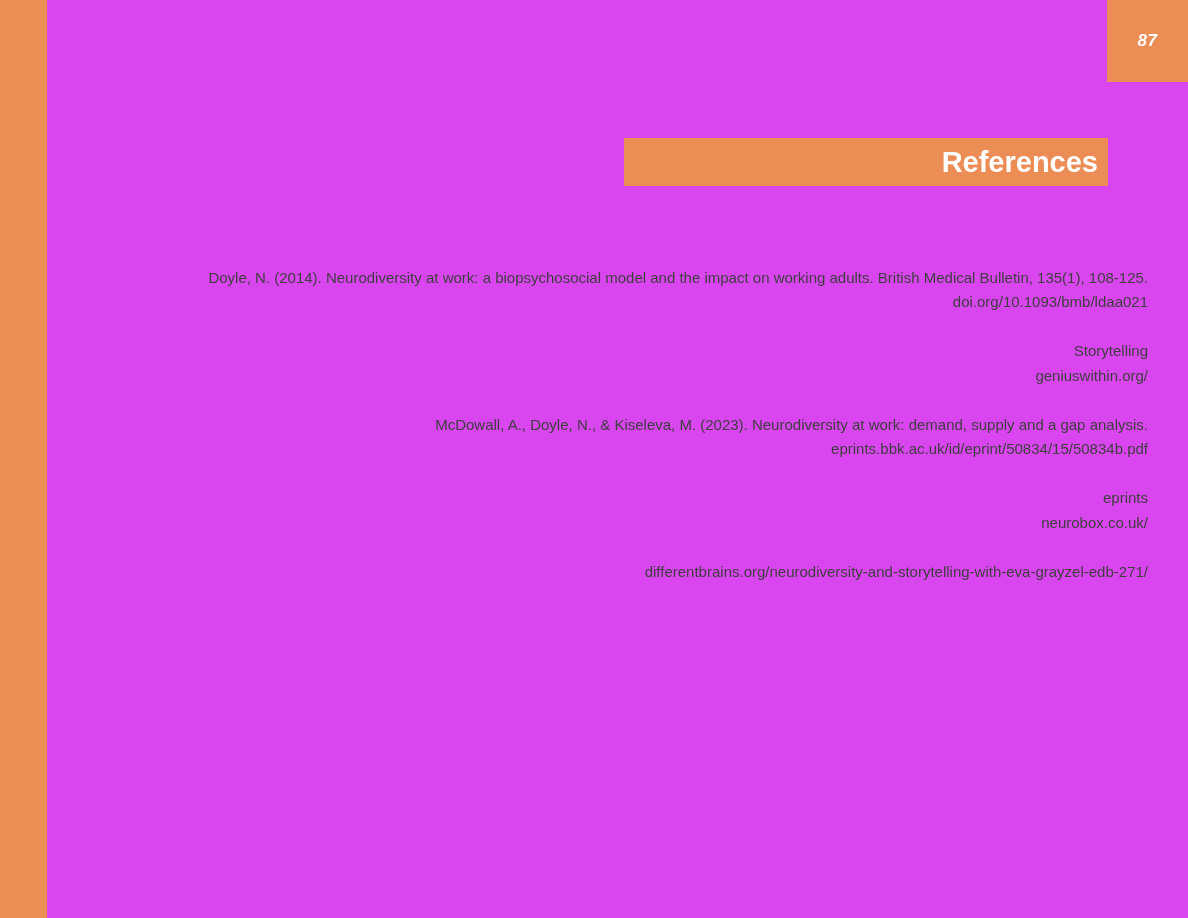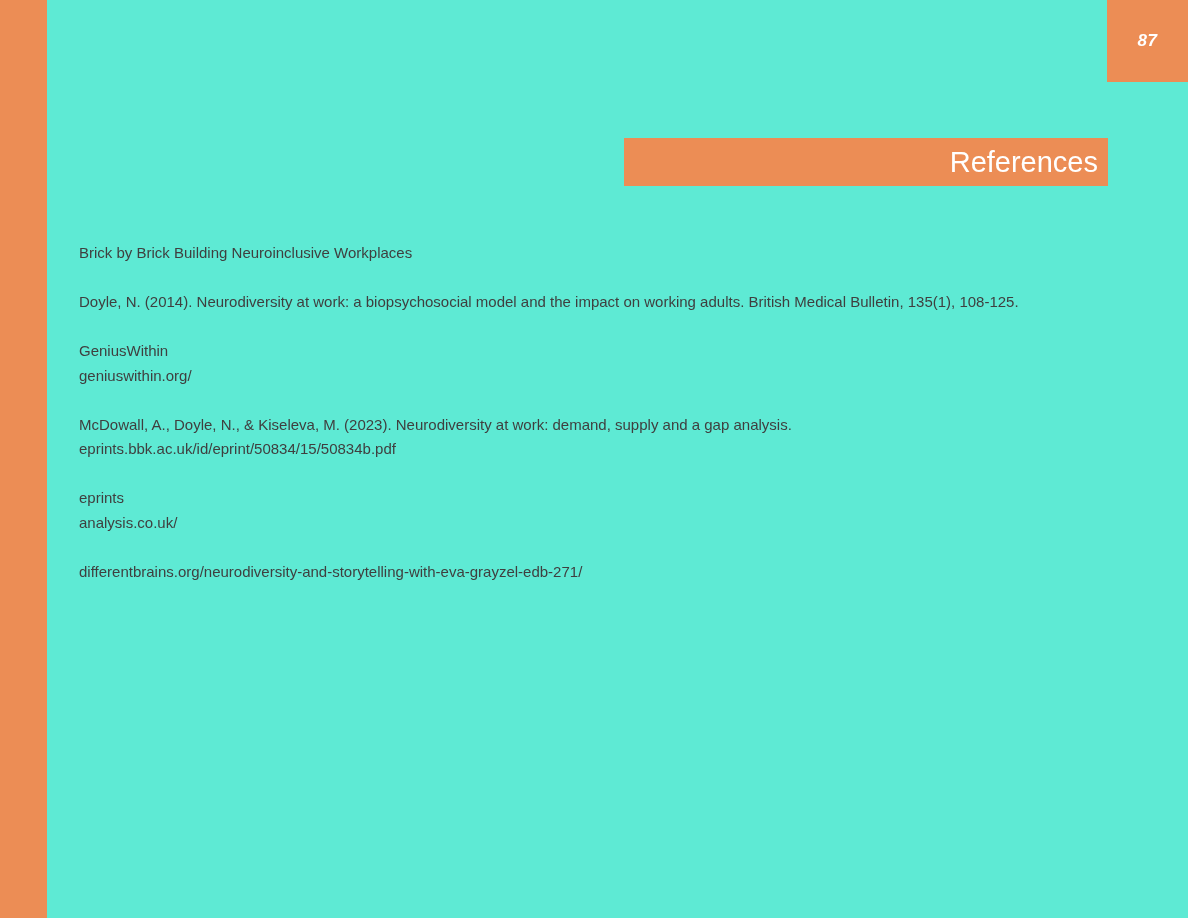--- a/index.html
+++ b/index.html
@@ -10,21 +10,22 @@
   body {
     width: 1188px;
     height: 918px;
     position: relative;
     overflow: hidden;
     font-family: "Liberation Sans", sans-serif;
   }
   .slide {
     position: absolute;
     inset: 0;
-    background: #5eead4;
+    background: #d946ef;
+    text-align: right;
   }
   .left-bar {
     position: absolute;
     left: 0;
     top: 0;
     width: 47px;
     height: 918px;
     background: #EC8D55;
   }
   .page-num-box {
@@ -54,21 +55,21 @@
     background: #EC8D55;
     display: flex;
     align-items: center;
     justify-content: flex-end;
     padding-right: 10px;
     box-sizing: border-box;
   }
   .title-text {
     color: #ffffff;
     font-size: 29px;
-    font-weight: normal;
+    font-weight: bold;
     line-height: 1;
     white-space: nowrap;
     margin-left: 14px;
   }
   .refs {
     position: absolute;
     left: 79px;
     top: 241px;
     right: 40px;
     color: #3F3F3F;
@@ -93,40 +94,40 @@
     <span class="page-num">87</span>
   </div>
 
   <div class="title-banner">
     <span class="title-text">References</span>
   </div>
 
   <div class="refs">
 
       <div class="ref-item">
-        <div class="ref-title">Brick by Brick Building Neuroinclusive Workplaces</div>
       </div>
 
       <div class="ref-item">
         <div class="ref-title">Doyle, N. (2014). Neurodiversity at work: a biopsychosocial model and the impact on working adults. British Medical Bulletin, 135(1), 108-125.</div>
+        <div class="ref-url">doi.org/10.1093/bmb/ldaa021</div>
       </div>
 
       <div class="ref-item">
-        <div class="ref-title">GeniusWithin</div>
+        <div class="ref-title">Storytelling</div>
         <div class="ref-url">geniuswithin.org/</div>
       </div>
 
       <div class="ref-item">
         <div class="ref-title">McDowall, A., Doyle, N., &amp; Kiseleva, M. (2023). Neurodiversity at work: demand, supply and a gap analysis.</div>
         <div class="ref-url">eprints.bbk.ac.uk/id/eprint/50834/15/50834b.pdf</div>
       </div>
 
       <div class="ref-item">
         <div class="ref-title">eprints</div>
-        <div class="ref-url">analysis.co.uk/</div>
+        <div class="ref-url">neurobox.co.uk/</div>
       </div>
 
       <div class="ref-item">
         <div class="ref-url">differentbrains.org/neurodiversity-and-storytelling-with-eva-grayzel-edb-271/</div>
       </div>
 
       <div class="ref-item">
       </div>
     </div>
 

